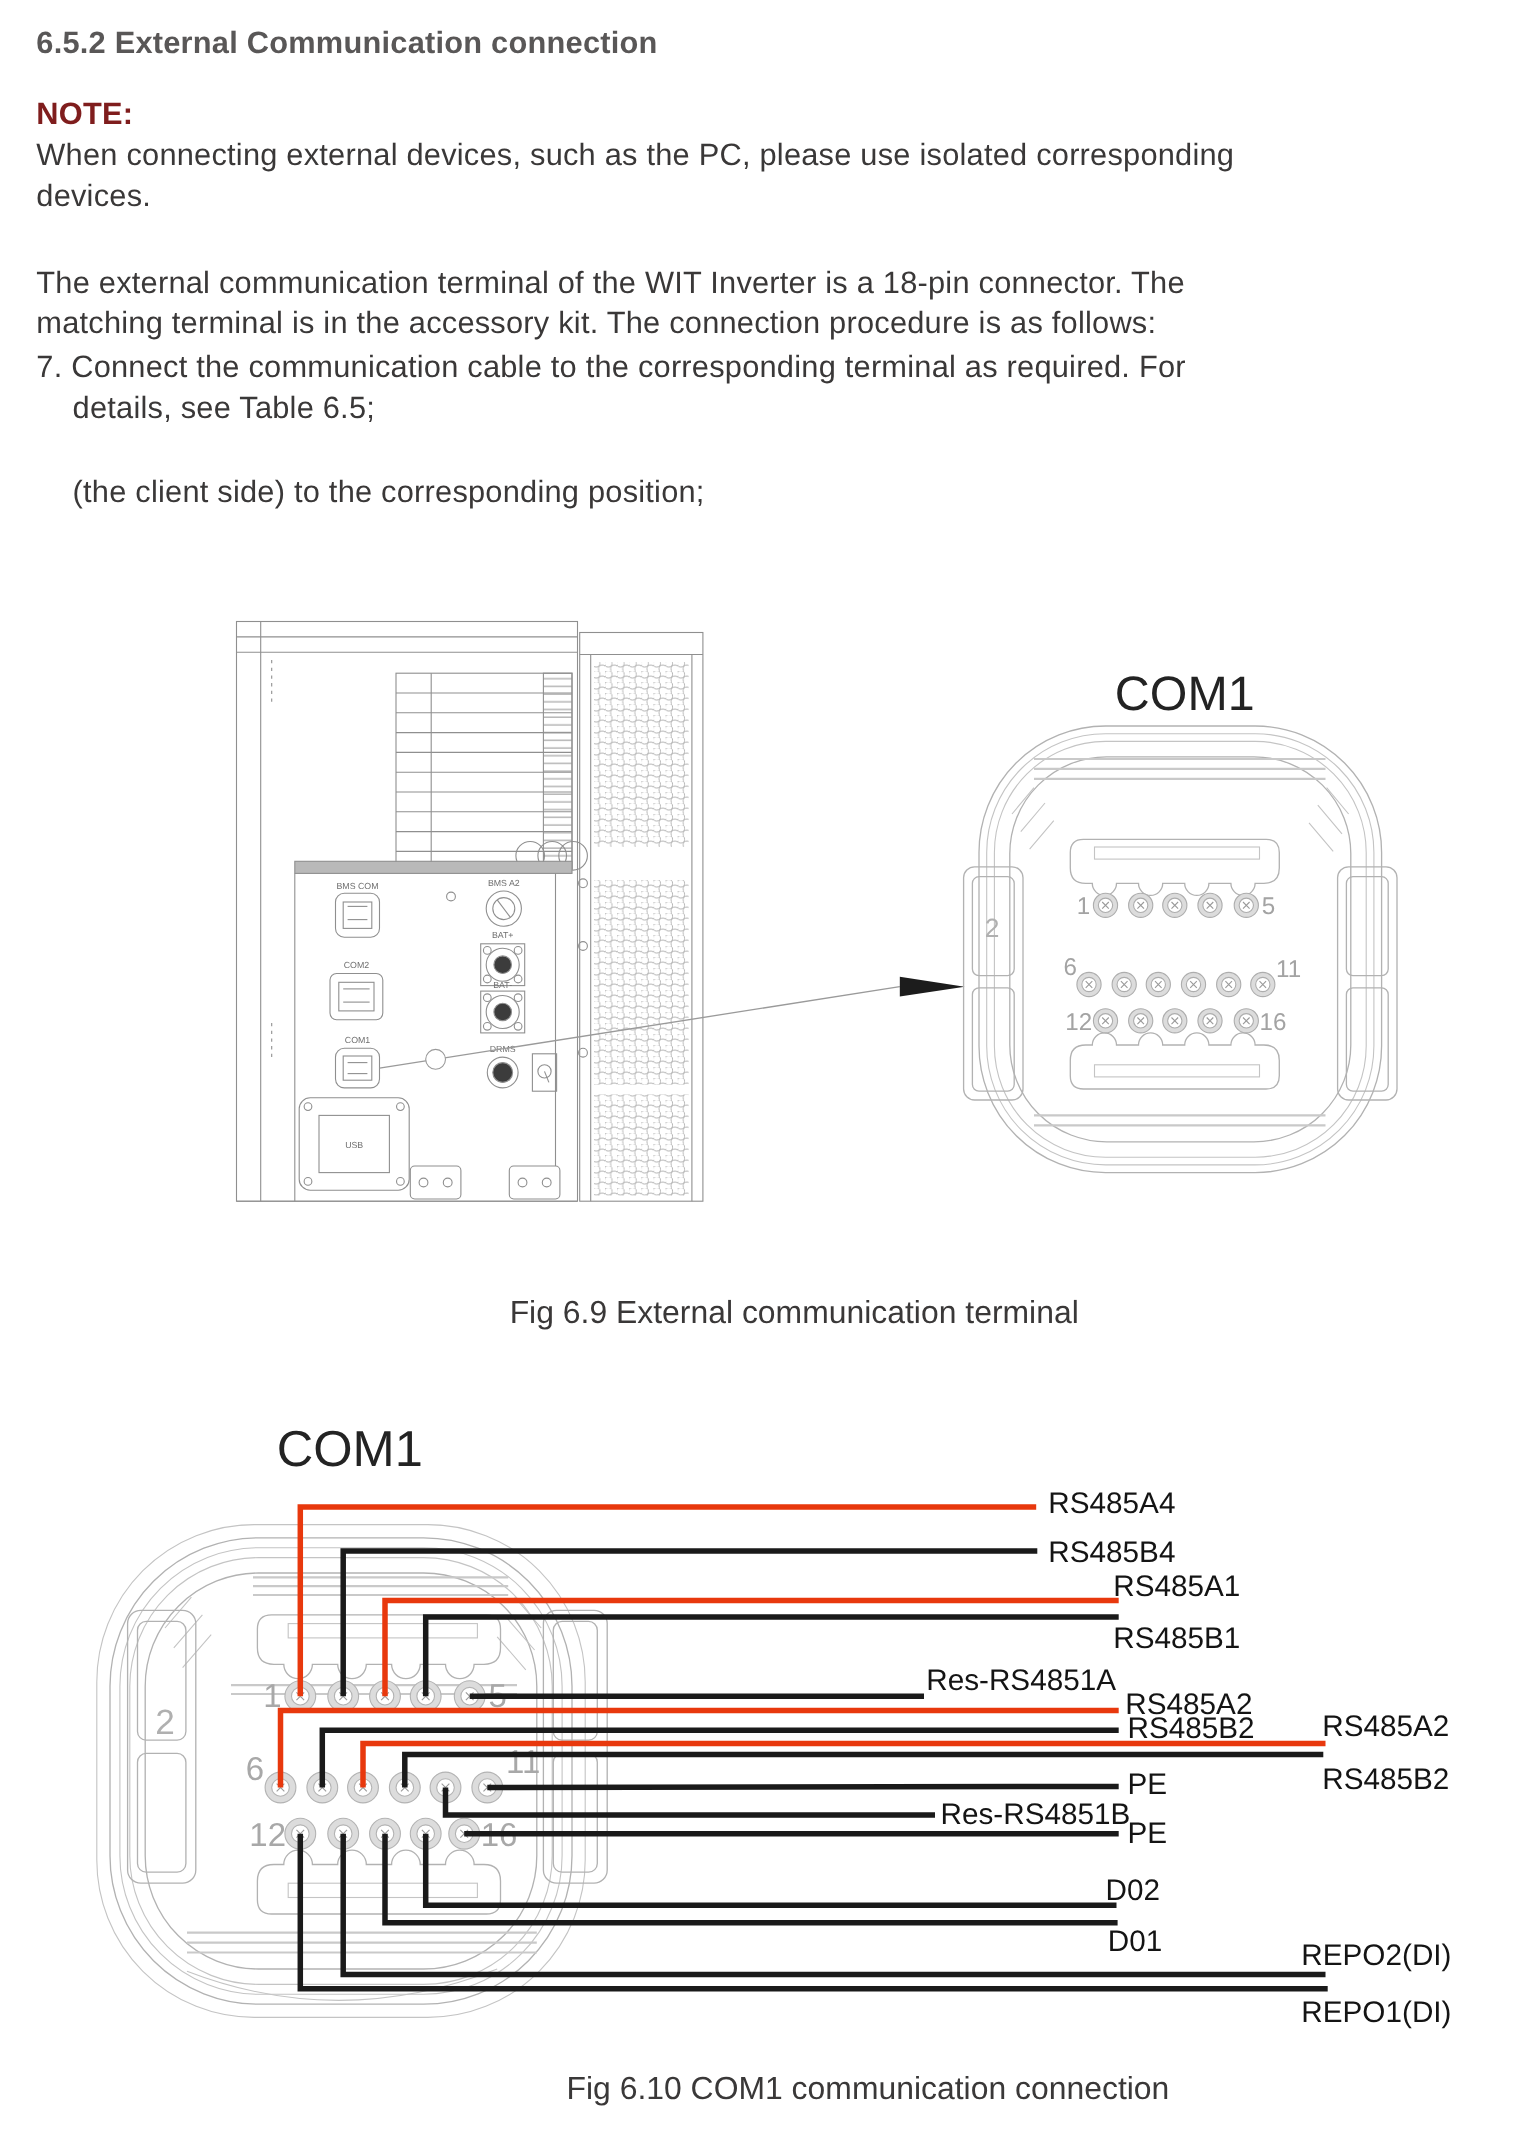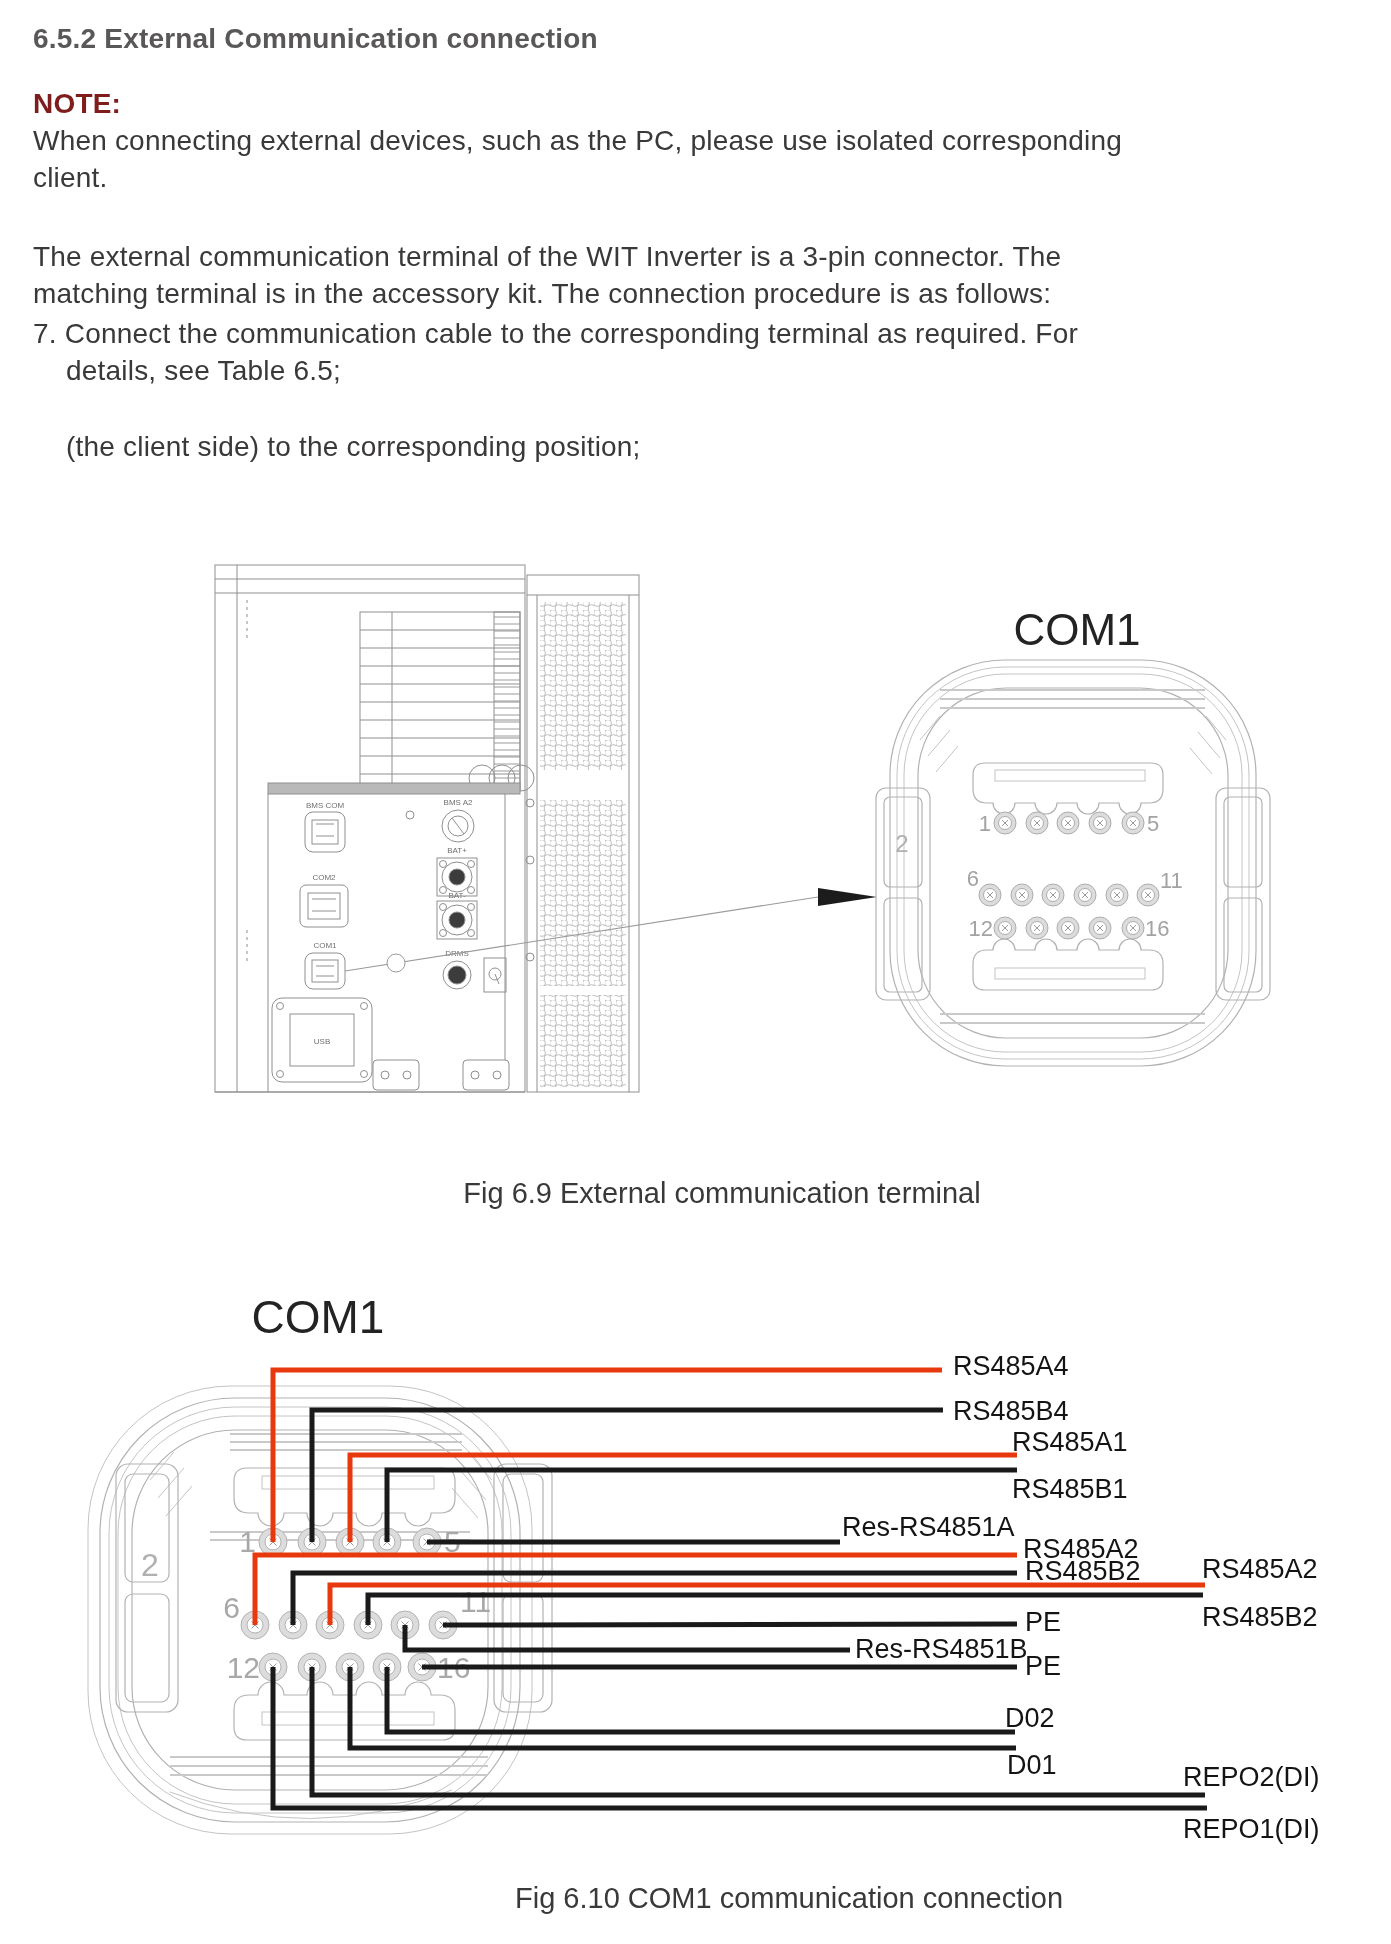--- a/index.html
+++ b/index.html
@@ -24,22 +24,22 @@
   .bigtitle{fill:#232323;text-anchor:middle;}
 </style>
 </head>
 <body>
 
 <div id="page">
 
   <div class="txt heading" style="top:25px">6.5.2 External Communication connection</div>
   <div class="txt bold" style="top:90px">NOTE:</div>
   <div class="txt" style="top:127px">When connecting external devices, such as the PC, please use isolated corresponding</div>
-  <div class="txt" style="top:164px">client.</div>
-  <div class="txt" style="top:243px">The external communication terminal of the WIT Inverter is a 3-pin connector. The</div>
+  <div class="txt" style="top:164px">devices.</div>
+  <div class="txt" style="top:243px">The external communication terminal of the WIT Inverter is a 18-pin connector. The</div>
   <div class="txt" style="top:280px">matching terminal is in the accessory kit. The connection procedure is as follows:</div>
   <div class="txt" style="top:320px">7. Connect the communication cable to the corresponding terminal as required. For</div>
   <div class="txt indent" style="top:357px">details, see Table 6.5;</div>
   <div class="txt indent" style="top:433px">(the client side) to the corresponding position;</div>
 
   <svg style="top:430px" width="1391" height="800" viewBox="0 430 1391 800">
     <defs>
       <g id="pinA">
         <circle r="11" fill="#dcdcdc" stroke="#adadad"></circle>
         <circle r="6.5" fill="#ffffff" stroke="#adadad"></circle>

